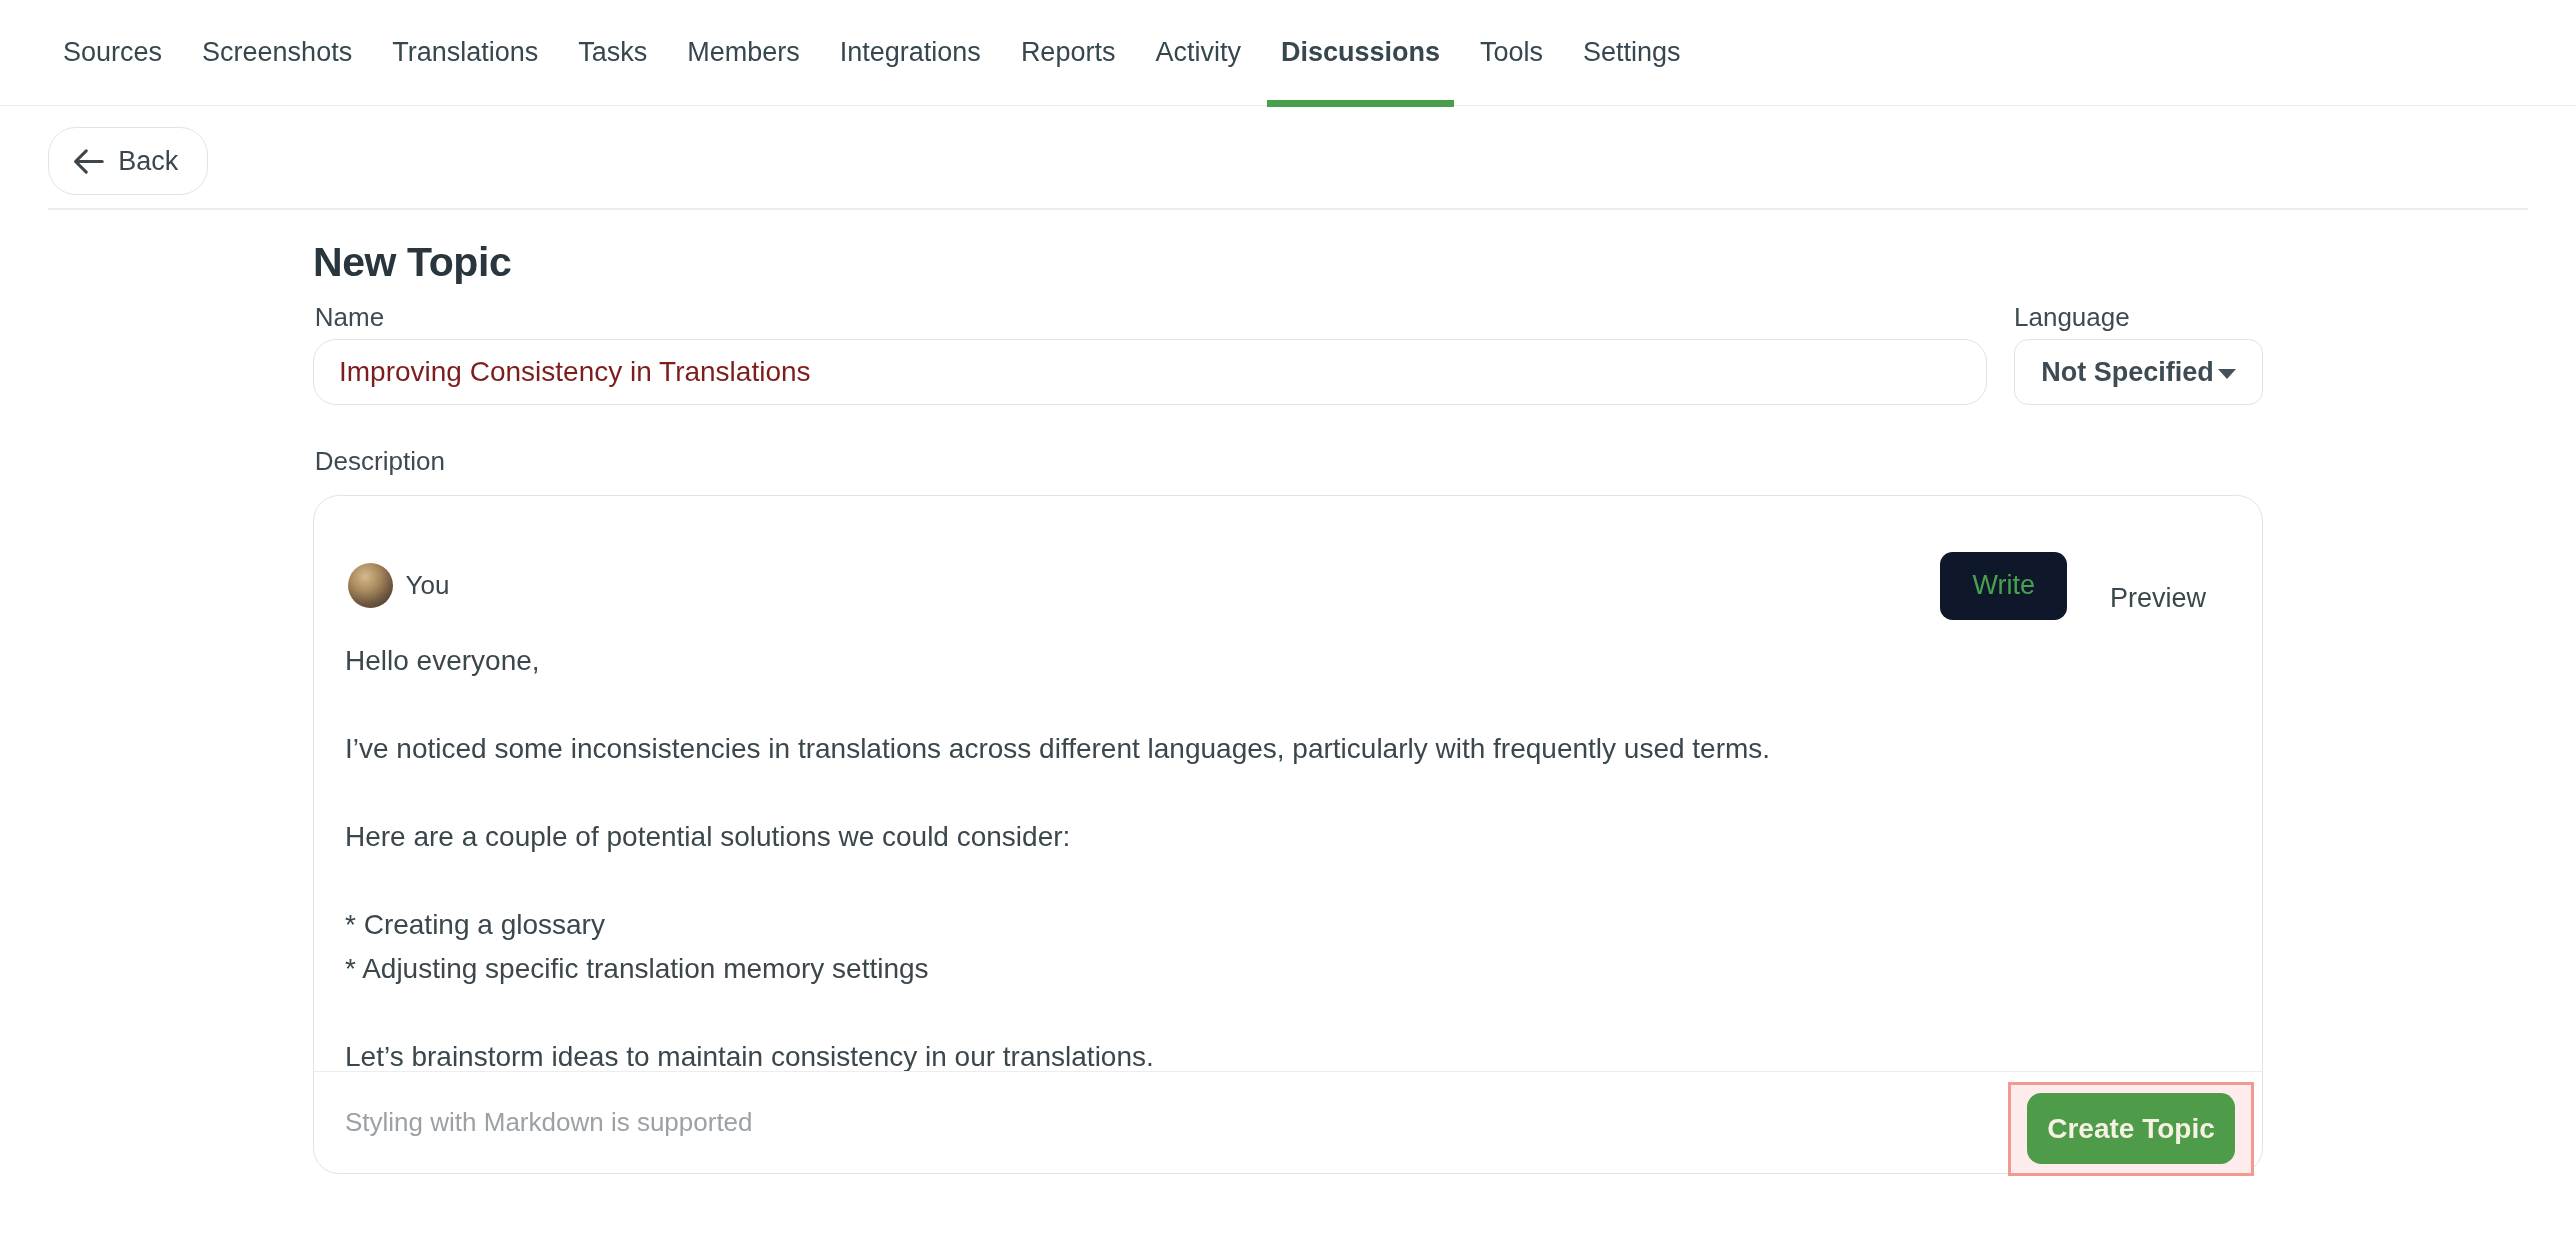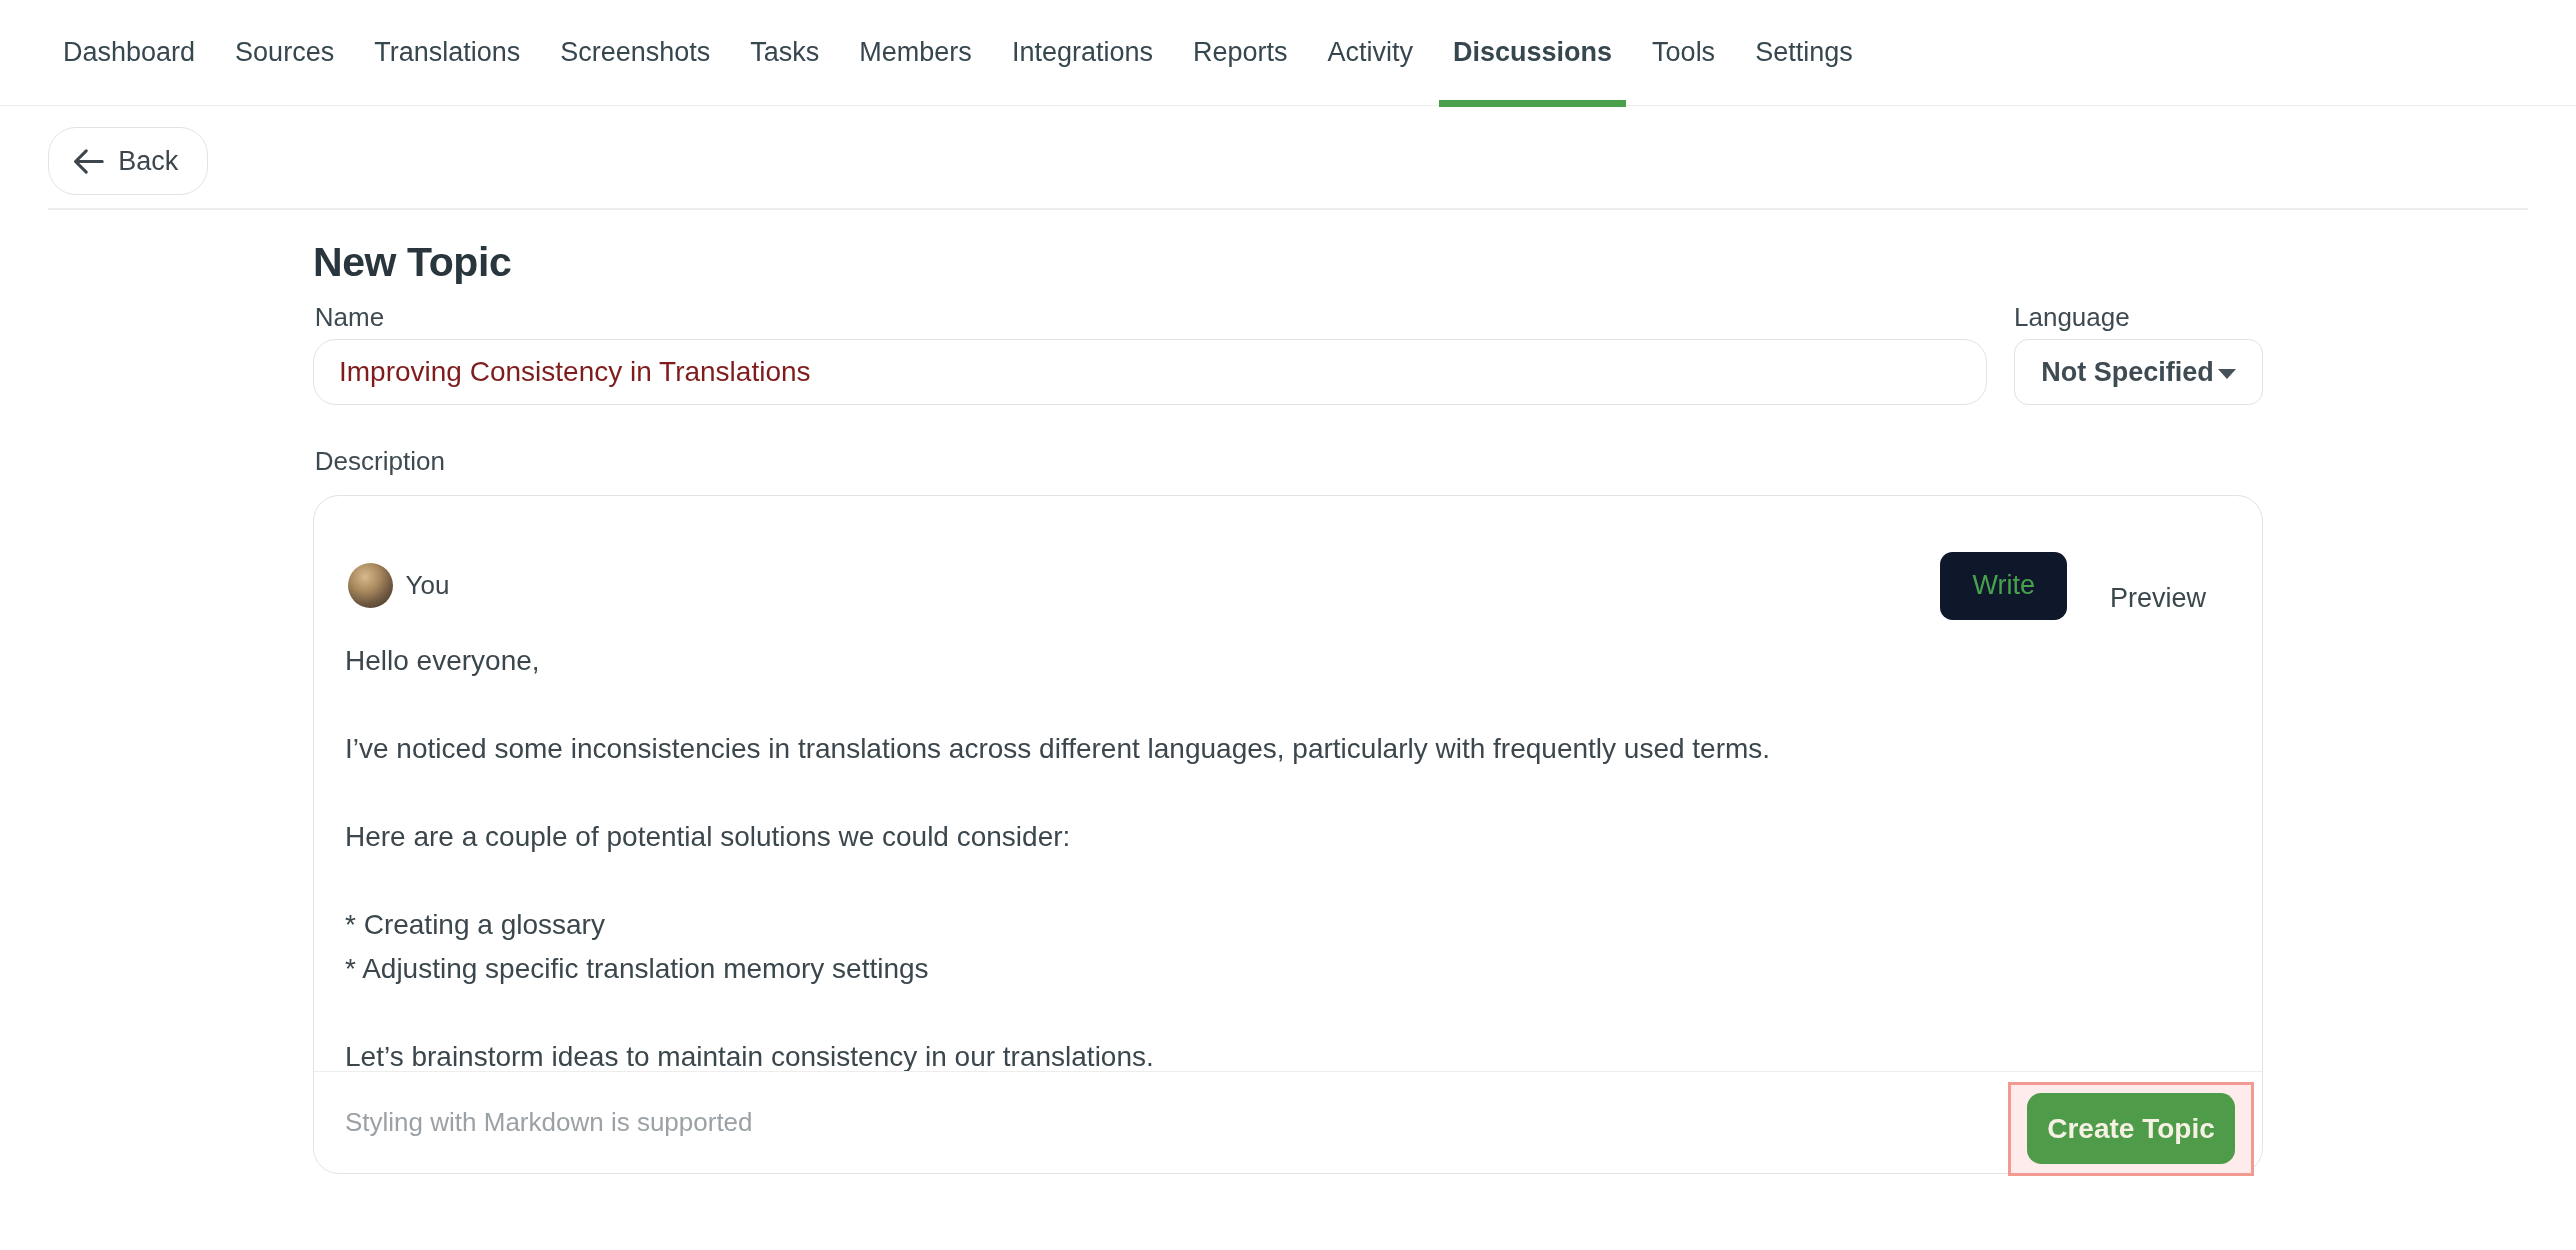--- a/index.html
+++ b/index.html
@@ -229,24 +229,23 @@
     justify-content: center;
     cursor: pointer;
   }
 </style>
 </head>
 <body>
 
 <div id="app">
 
   <nav class="topnav">
-    <div class="nav-item">Dashboard</div>
     <div class="nav-item">Sources</div>
+    <div class="nav-item">Screenshots</div>
     <div class="nav-item">Translations</div>
-    <div class="nav-item">Screenshots</div>
     <div class="nav-item">Tasks</div>
     <div class="nav-item">Members</div>
     <div class="nav-item">Integrations</div>
     <div class="nav-item">Reports</div>
     <div class="nav-item">Activity</div>
     <div class="nav-item active">Discussions</div>
     <div class="nav-item">Tools</div>
     <div class="nav-item">Settings</div>
   </nav>
 

